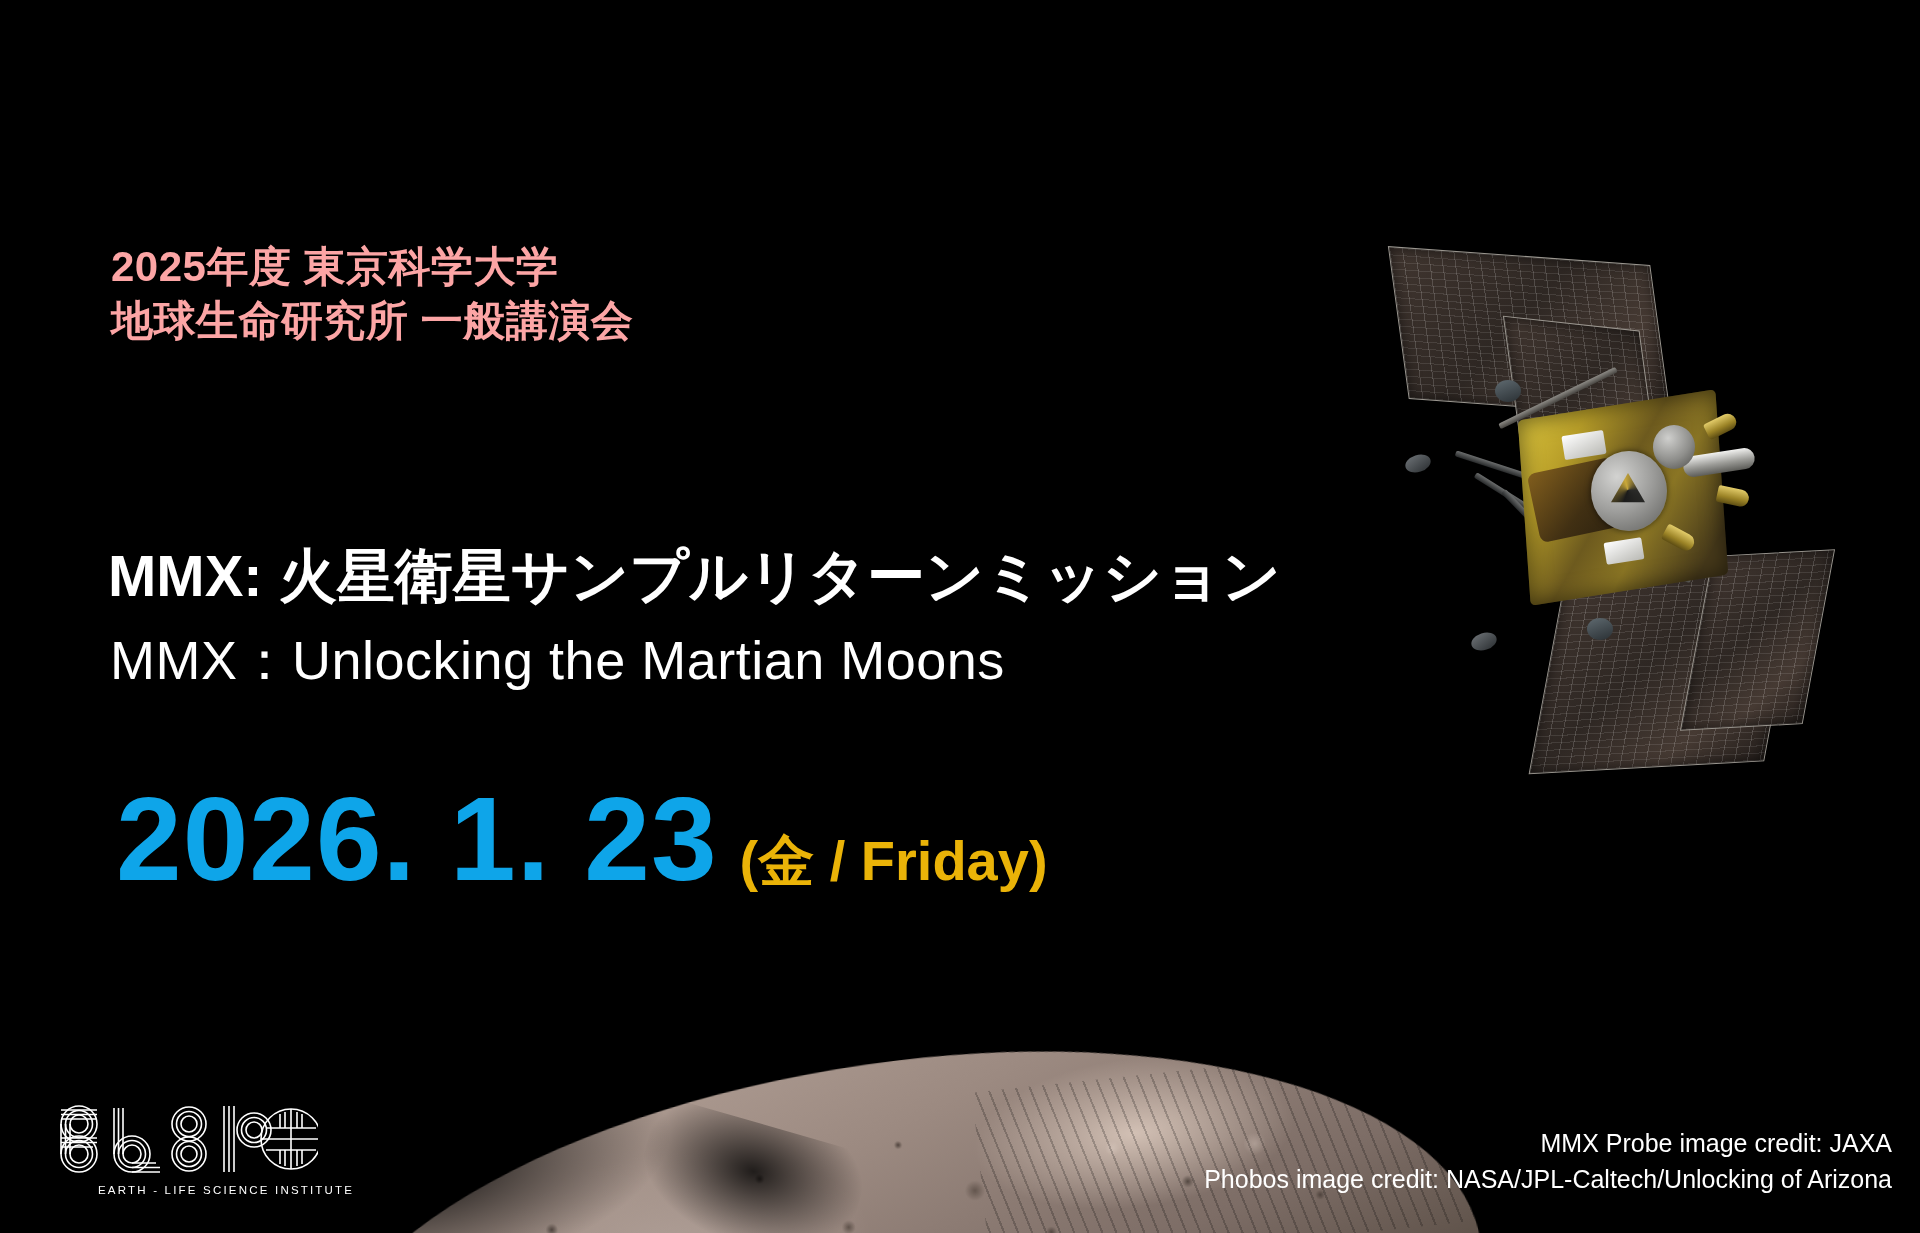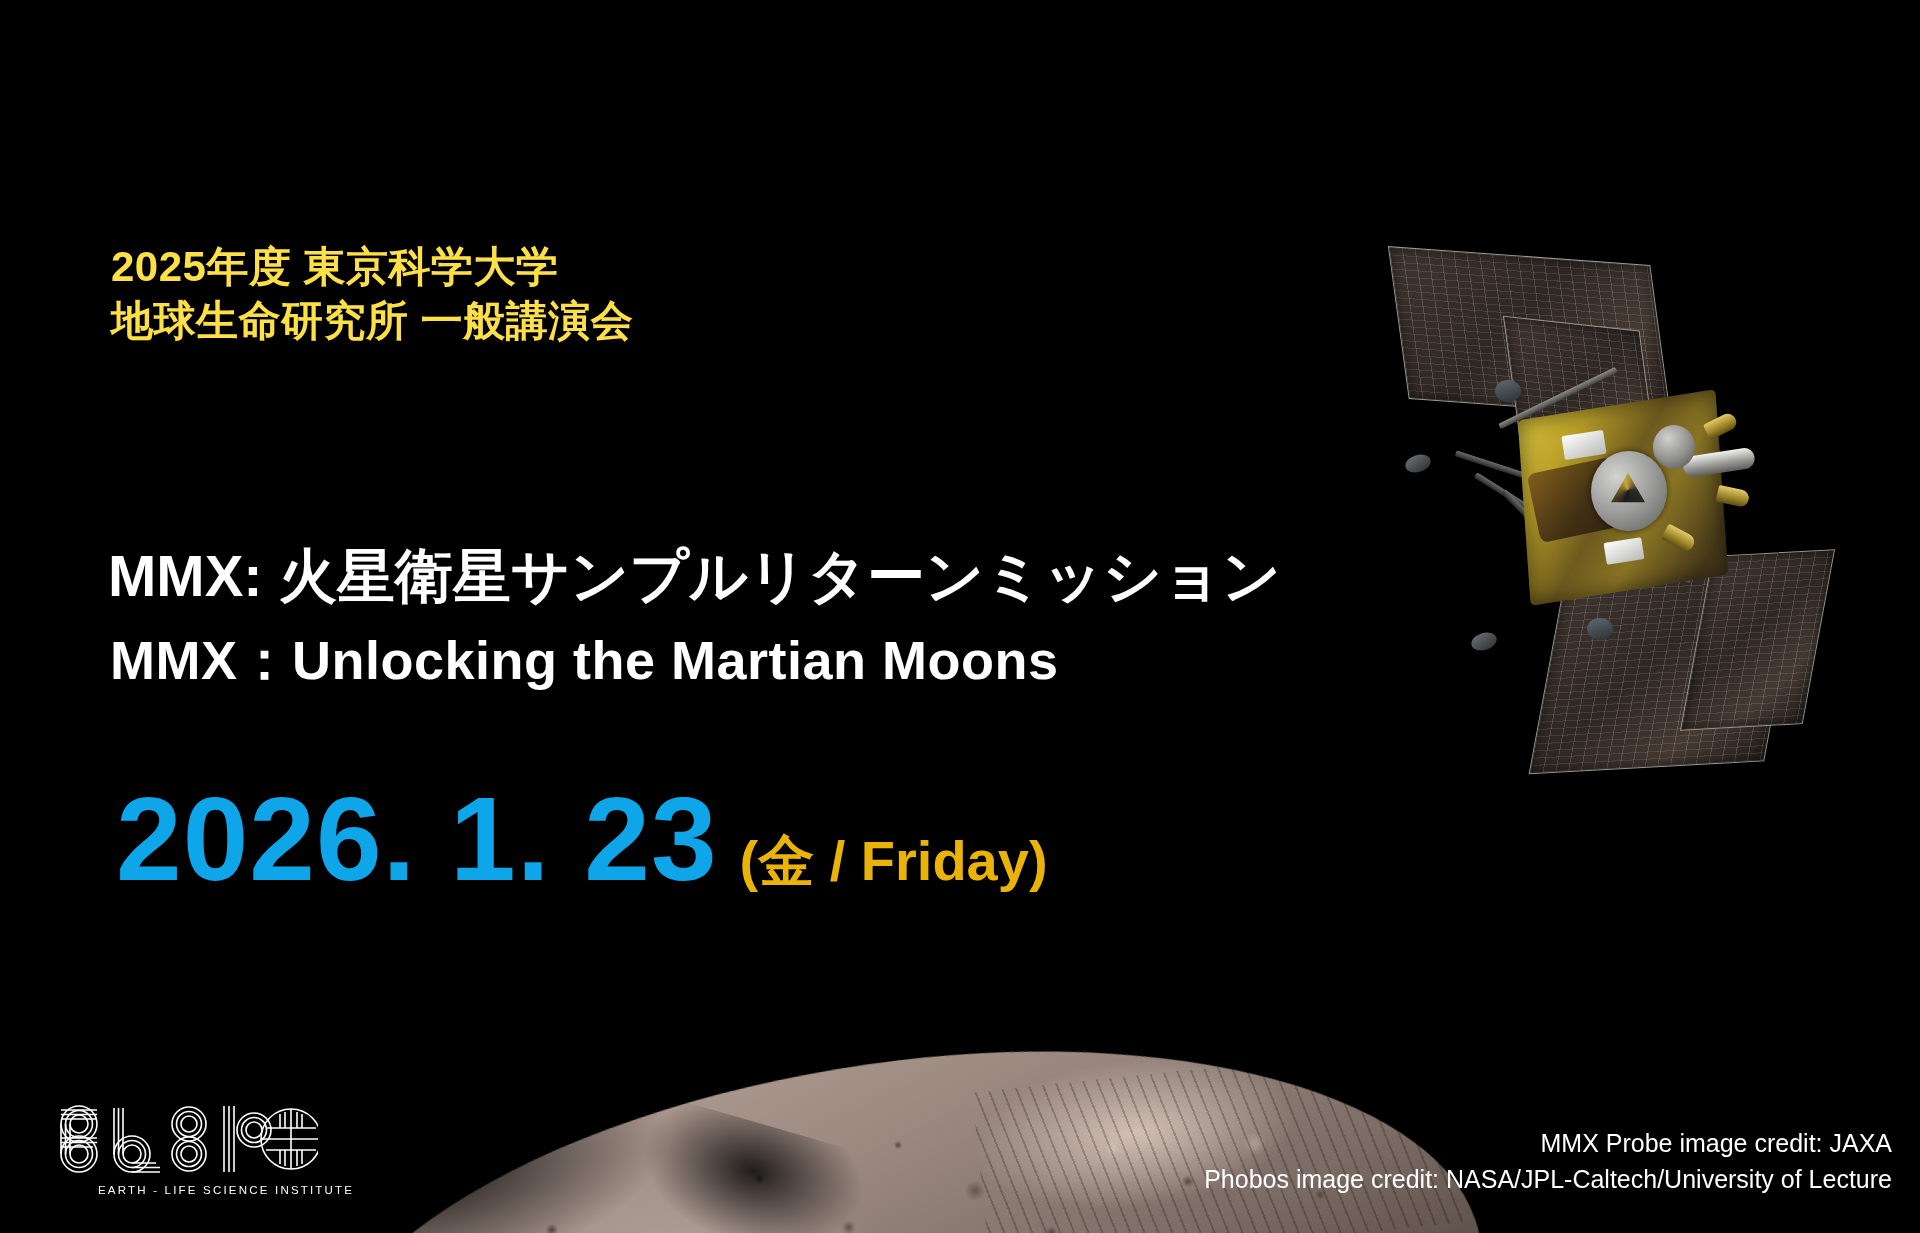--- a/index.html
+++ b/index.html
@@ -223,21 +223,21 @@
     width: 26px; height: 22px;
     border-radius: 50%;
     background: linear-gradient(160deg, #5f6a70, #2a3034);
   }
   .hinge1 { left: 100px; top: 125px; }
   .hinge2 { left: 192px; top: 363px; }
 
   
   .head-line {
     position: absolute;
-    color: #fde047;
+    color: #fca5a5;
     font-weight: 700;
     letter-spacing: .5px;
     white-space: nowrap;
     text-align: right;
   }
   #head-jp1 { left: 111px; top: 246px; font-size: 42px; line-height: 1.0; }
   #head-jp2 { left: 111px; top: 300px; font-size: 42px; line-height: 1.0; }
   #head-en  { left: 111px; top: 362px; font-size: 32px; line-height: 1.0; letter-spacing: 0px; }
 
   #title-jp {
@@ -248,21 +248,21 @@
     font-weight: 700;
     color: #ffffff;
     letter-spacing: 0px;
     white-space: nowrap;
   }
   #title-en {
     position: absolute;
     left: 110px;
     top: 625px;
     font-size: 54px;
-    font-weight: 700;
+    font-weight: 400;
     color: #ffffff;
     letter-spacing: .5px;
     white-space: nowrap;
   }
 
   #date-row {
     position: absolute;
     left: 116px;
     top: 780px;
     display: flex;
@@ -404,16 +404,16 @@
         <path d="M232 16 V30 M237 14 V30 M249 14 V30 M254 16 V30"></path>
         <path d="M232 52 V66 M237 52 V68 M249 52 V68 M254 52 V66"></path>
         <path d="M218 30 H268 M218 52 H268"></path>
       </g>
     </svg>
     <div id="elsi-tagline">EARTH - LIFE  SCIENCE  INSTITUTE</div>
   </div>
 
   <div id="credits">
     <div>MMX Probe image credit: JAXA</div>
-    <div>Phobos image credit: NASA/JPL-Caltech/University of Lecture</div>
+    <div>Phobos image credit: NASA/JPL-Caltech/Unlocking of Arizona</div>
   </div>
 
 </div>
 
 </body></html>

